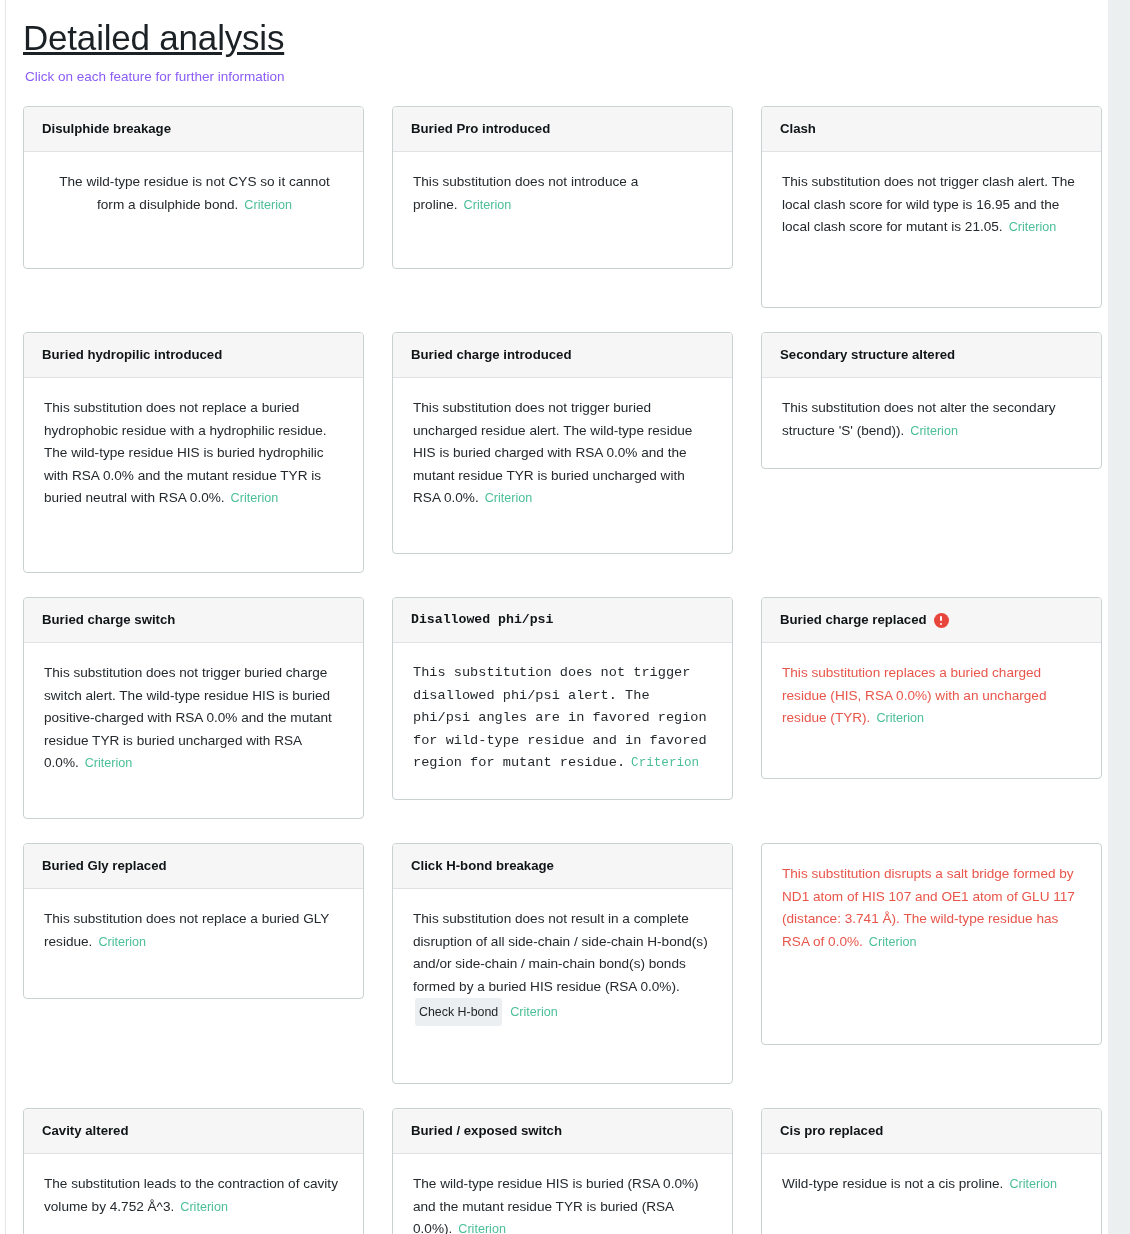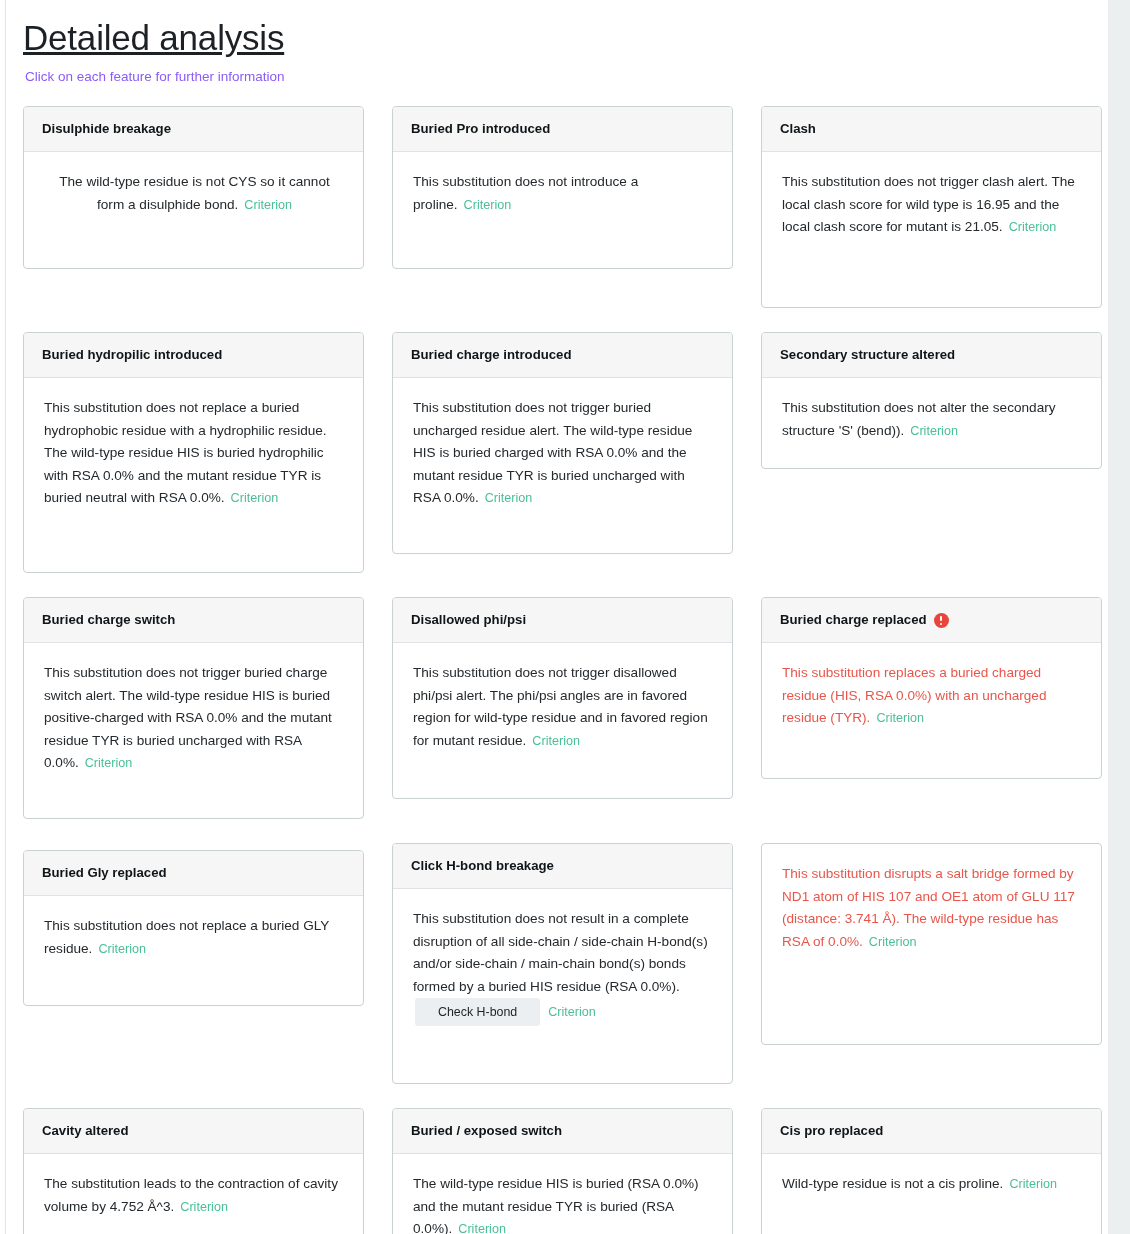--- a/index.html
+++ b/index.html
@@ -133,21 +133,21 @@
   }
   .inline-btn {
     display: inline-block;
     background: #eceff1;
     color: #1c2226;
     border: 0;
     border-radius: 3px;
     font-family: "Liberation Sans", sans-serif;
     font-size: 12.4px;
     line-height: 16px;
-    padding: 6px 23px;
+    padding: 6px 4px;
     margin: 0 2px;
     cursor: pointer;
     vertical-align: baseline;
   }
 </style>
 </head>
 <body>
 
 <div id="page-left-rule"></div>
 <div id="page-gutter"></div>
@@ -195,34 +195,34 @@
           <span class="card-title">Secondary structure altered</span>
         </div>
         <div class="card-body"><span>This substitution does not alter the secondary structure 'S' (bend)).</span><a class="criterion-link">Criterion</a></div>
       </div>
       <div class="card" style="min-height: 222px;">
         <div class="card-header">
           <span class="card-title">Buried charge switch</span>
         </div>
         <div class="card-body"><span>This substitution does not trigger buried charge switch alert. The wild-type residue HIS is buried positive-charged with RSA 0.0% and the mutant residue TYR is buried uncharged with RSA 0.0%.</span><a class="criterion-link">Criterion</a></div>
       </div>
-      <div class="card" style="min-height: 202px;">
+      <div class="card" style="min-height: 202px; font-family: Liberation Mono, monospace;">
         <div class="card-header">
           <span class="card-title">Disallowed phi/psi</span>
         </div>
         <div class="card-body"><span>This substitution does not trigger disallowed phi/psi alert. The phi/psi angles are in favored region for wild-type residue and in favored region for mutant residue.</span><a class="criterion-link">Criterion</a></div>
       </div>
       <div class="card" style="min-height: 182px;">
         <div class="card-header">
           <span class="card-title">Buried charge replaced</span>
           <span class="alert-icon"></span>
         </div>
         <div class="card-body alerted"><span>This substitution replaces a buried charged residue (HIS, RSA 0.0%) with an uncharged residue (TYR).</span><a class="criterion-link">Criterion</a></div>
       </div>
-      <div class="card" style="min-height: 156px; margin-top: 7px;">
+      <div class="card" style="min-height: 156px;">
         <div class="card-header">
           <span class="card-title">Buried Gly replaced</span>
         </div>
         <div class="card-body"><span>This substitution does not replace a buried GLY residue.</span><a class="criterion-link">Criterion</a></div>
       </div>
       <div class="card" style="min-height: 241px;">
         <div class="card-header">
           <span class="card-title">Click H-bond breakage</span>
         </div>
         <div class="card-body"><span>This substitution does not result in a complete disruption of all side-chain / side-chain H-bond(s) and/or side-chain / main-chain bond(s) bonds formed by a buried HIS residue (RSA 0.0%).</span> <button class="inline-btn">Check H-bond</button><a class="criterion-link">Criterion</a></div>

